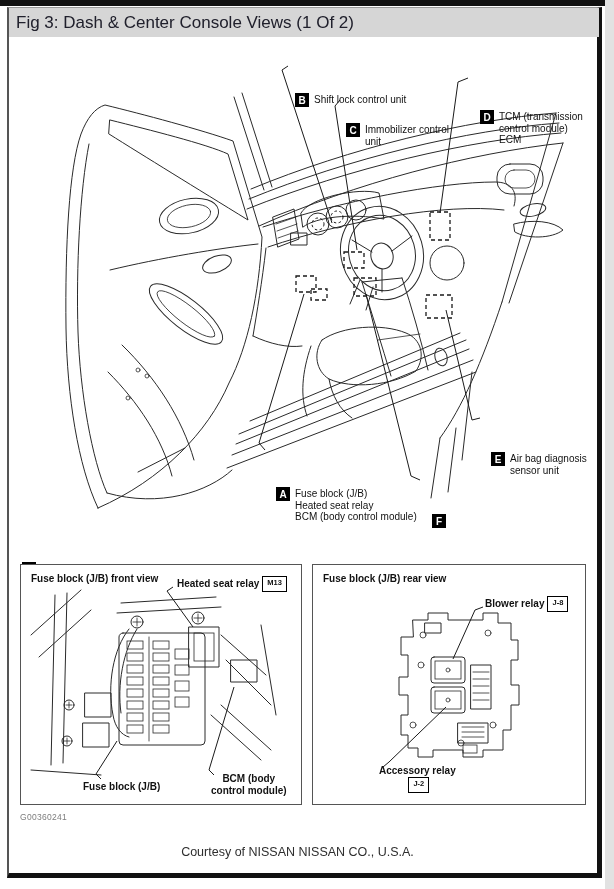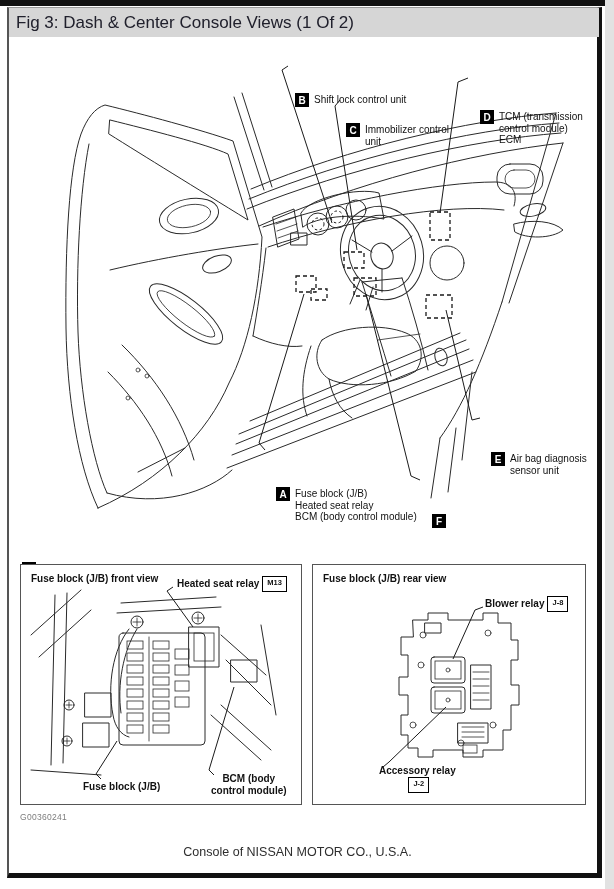--- a/index.html
+++ b/index.html
@@ -303,14 +303,14 @@
       <span>Blower relay</span>
       <span class="code">J-8</span>
     </div>
     <div class="plabel label-row" style="left:66px; top:200px;flex-direction:column;">
       <span>Accessory relay</span>
       <span class="code">J-2</span>
     </div>
   </div>
 
   <div class="figure-id">G00360241</div>
-  <div class="footer">Console of NISSAN MOTOR CO., U.S.A.</div>
+  <div class="footer">Courtesy of NISSAN NISSAN CO., U.S.A.</div>
 </div>
 
 </body></html>

